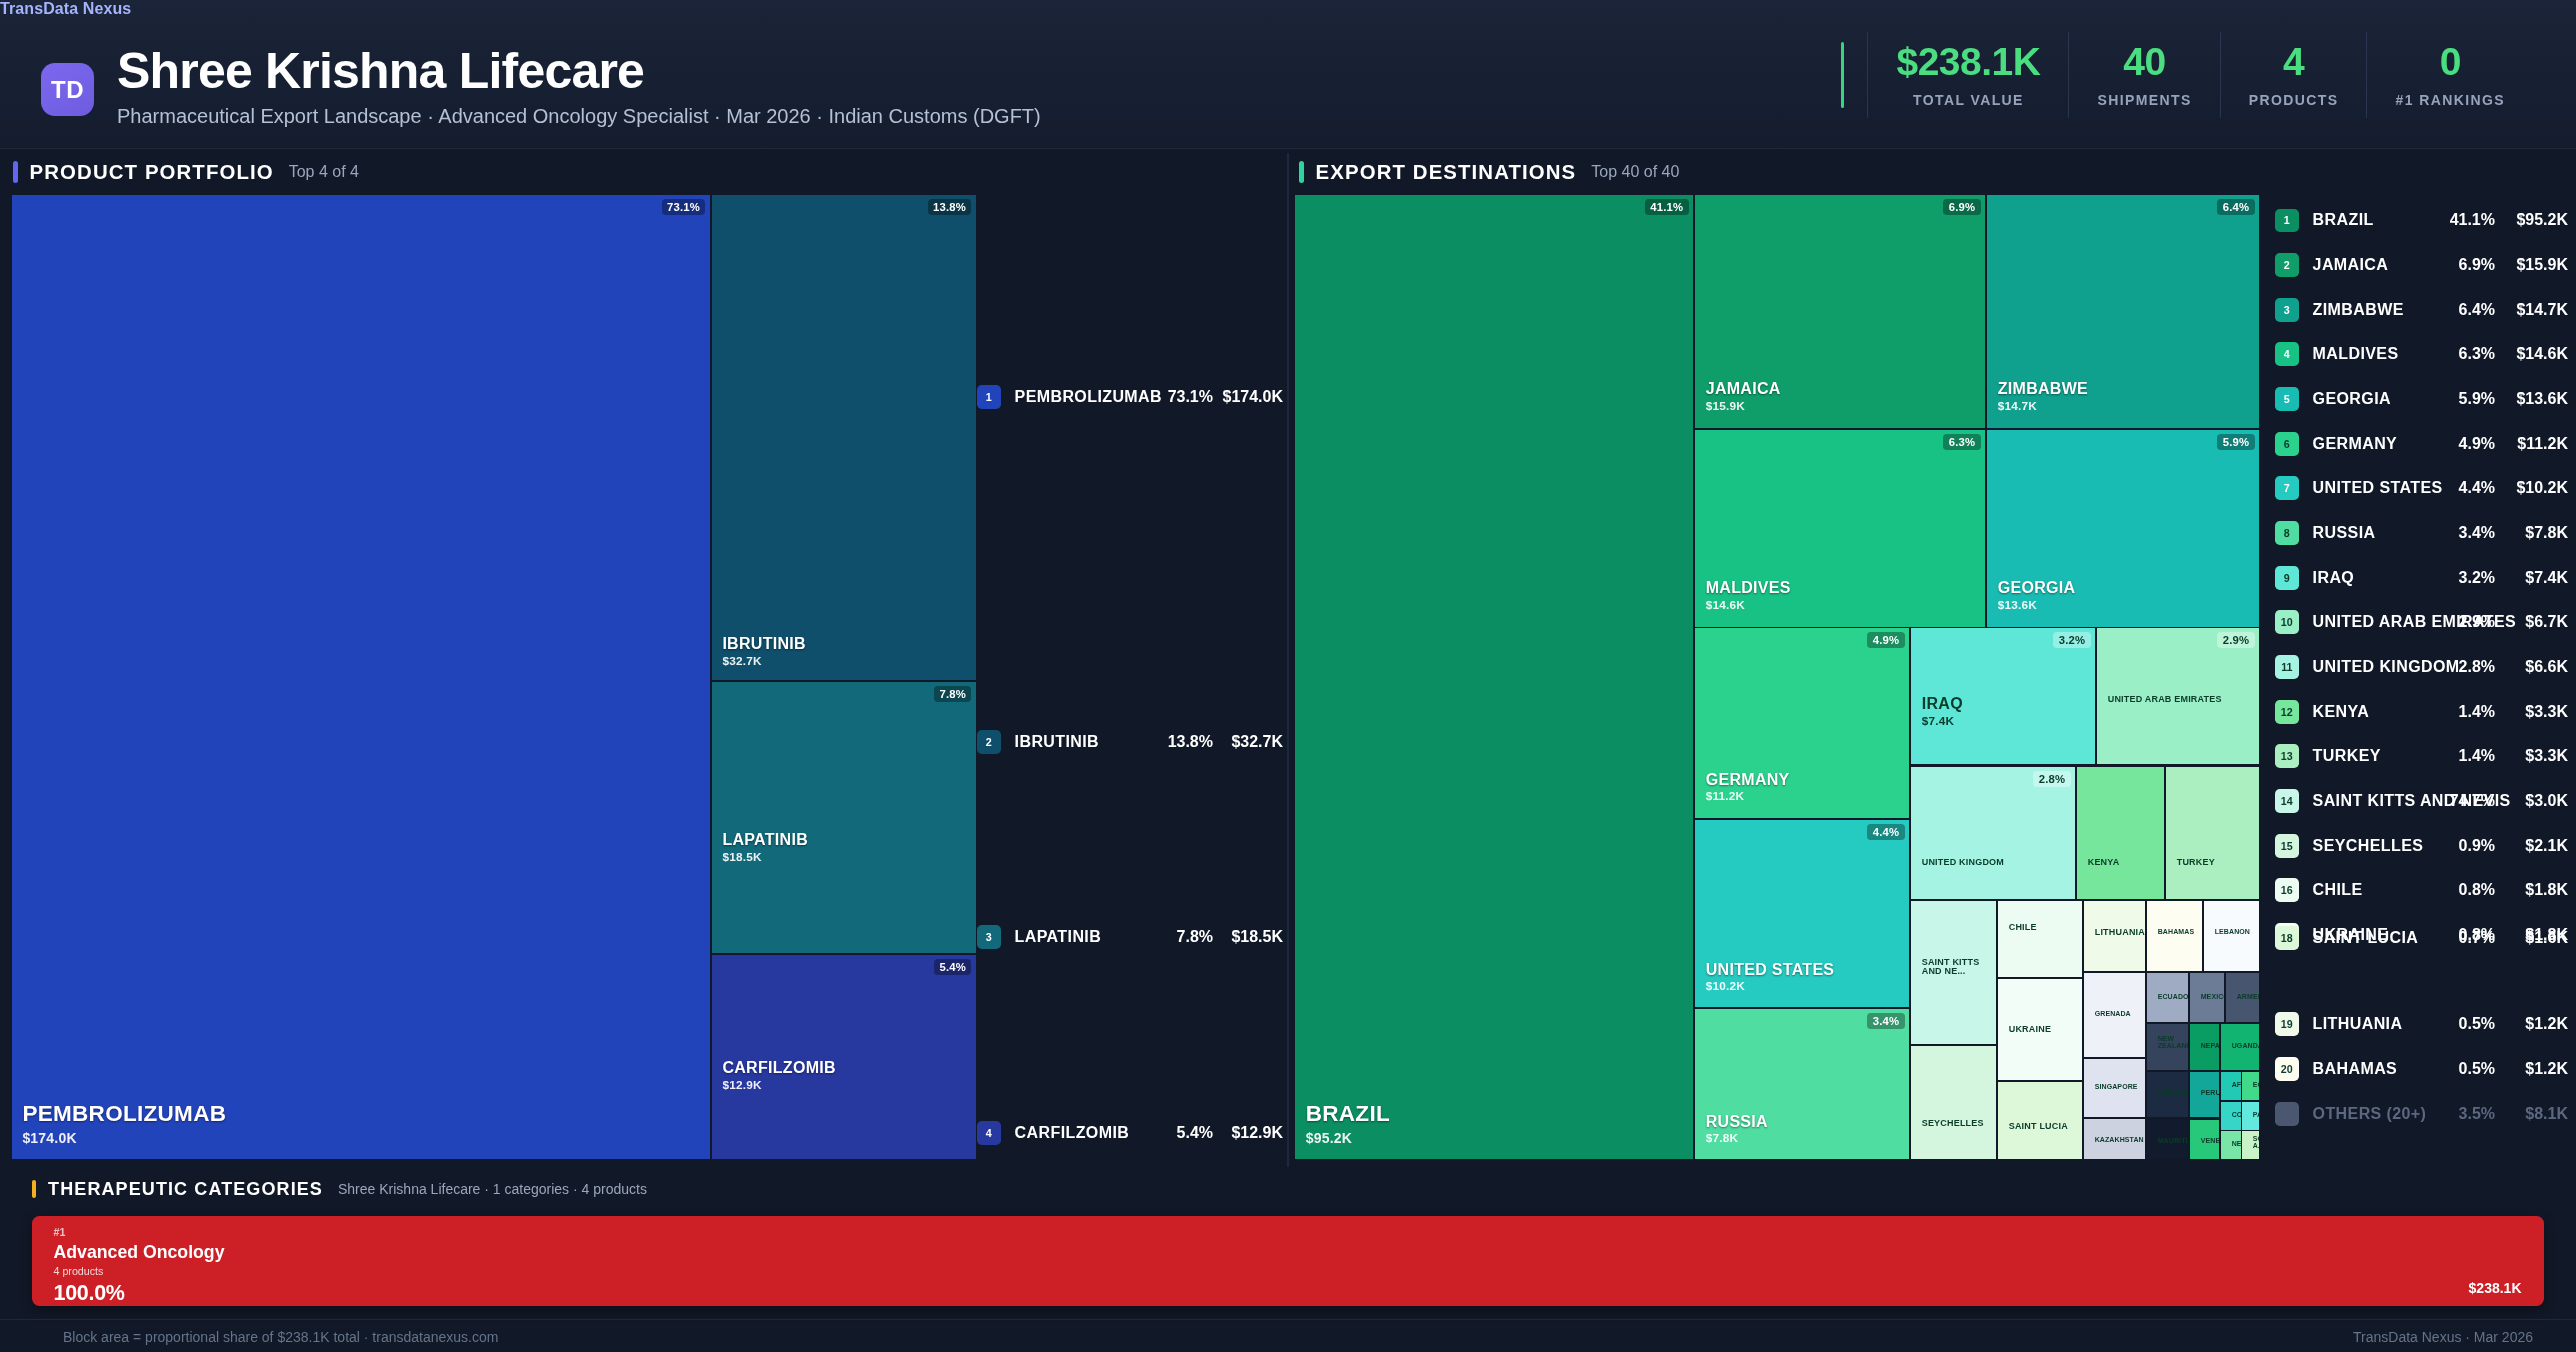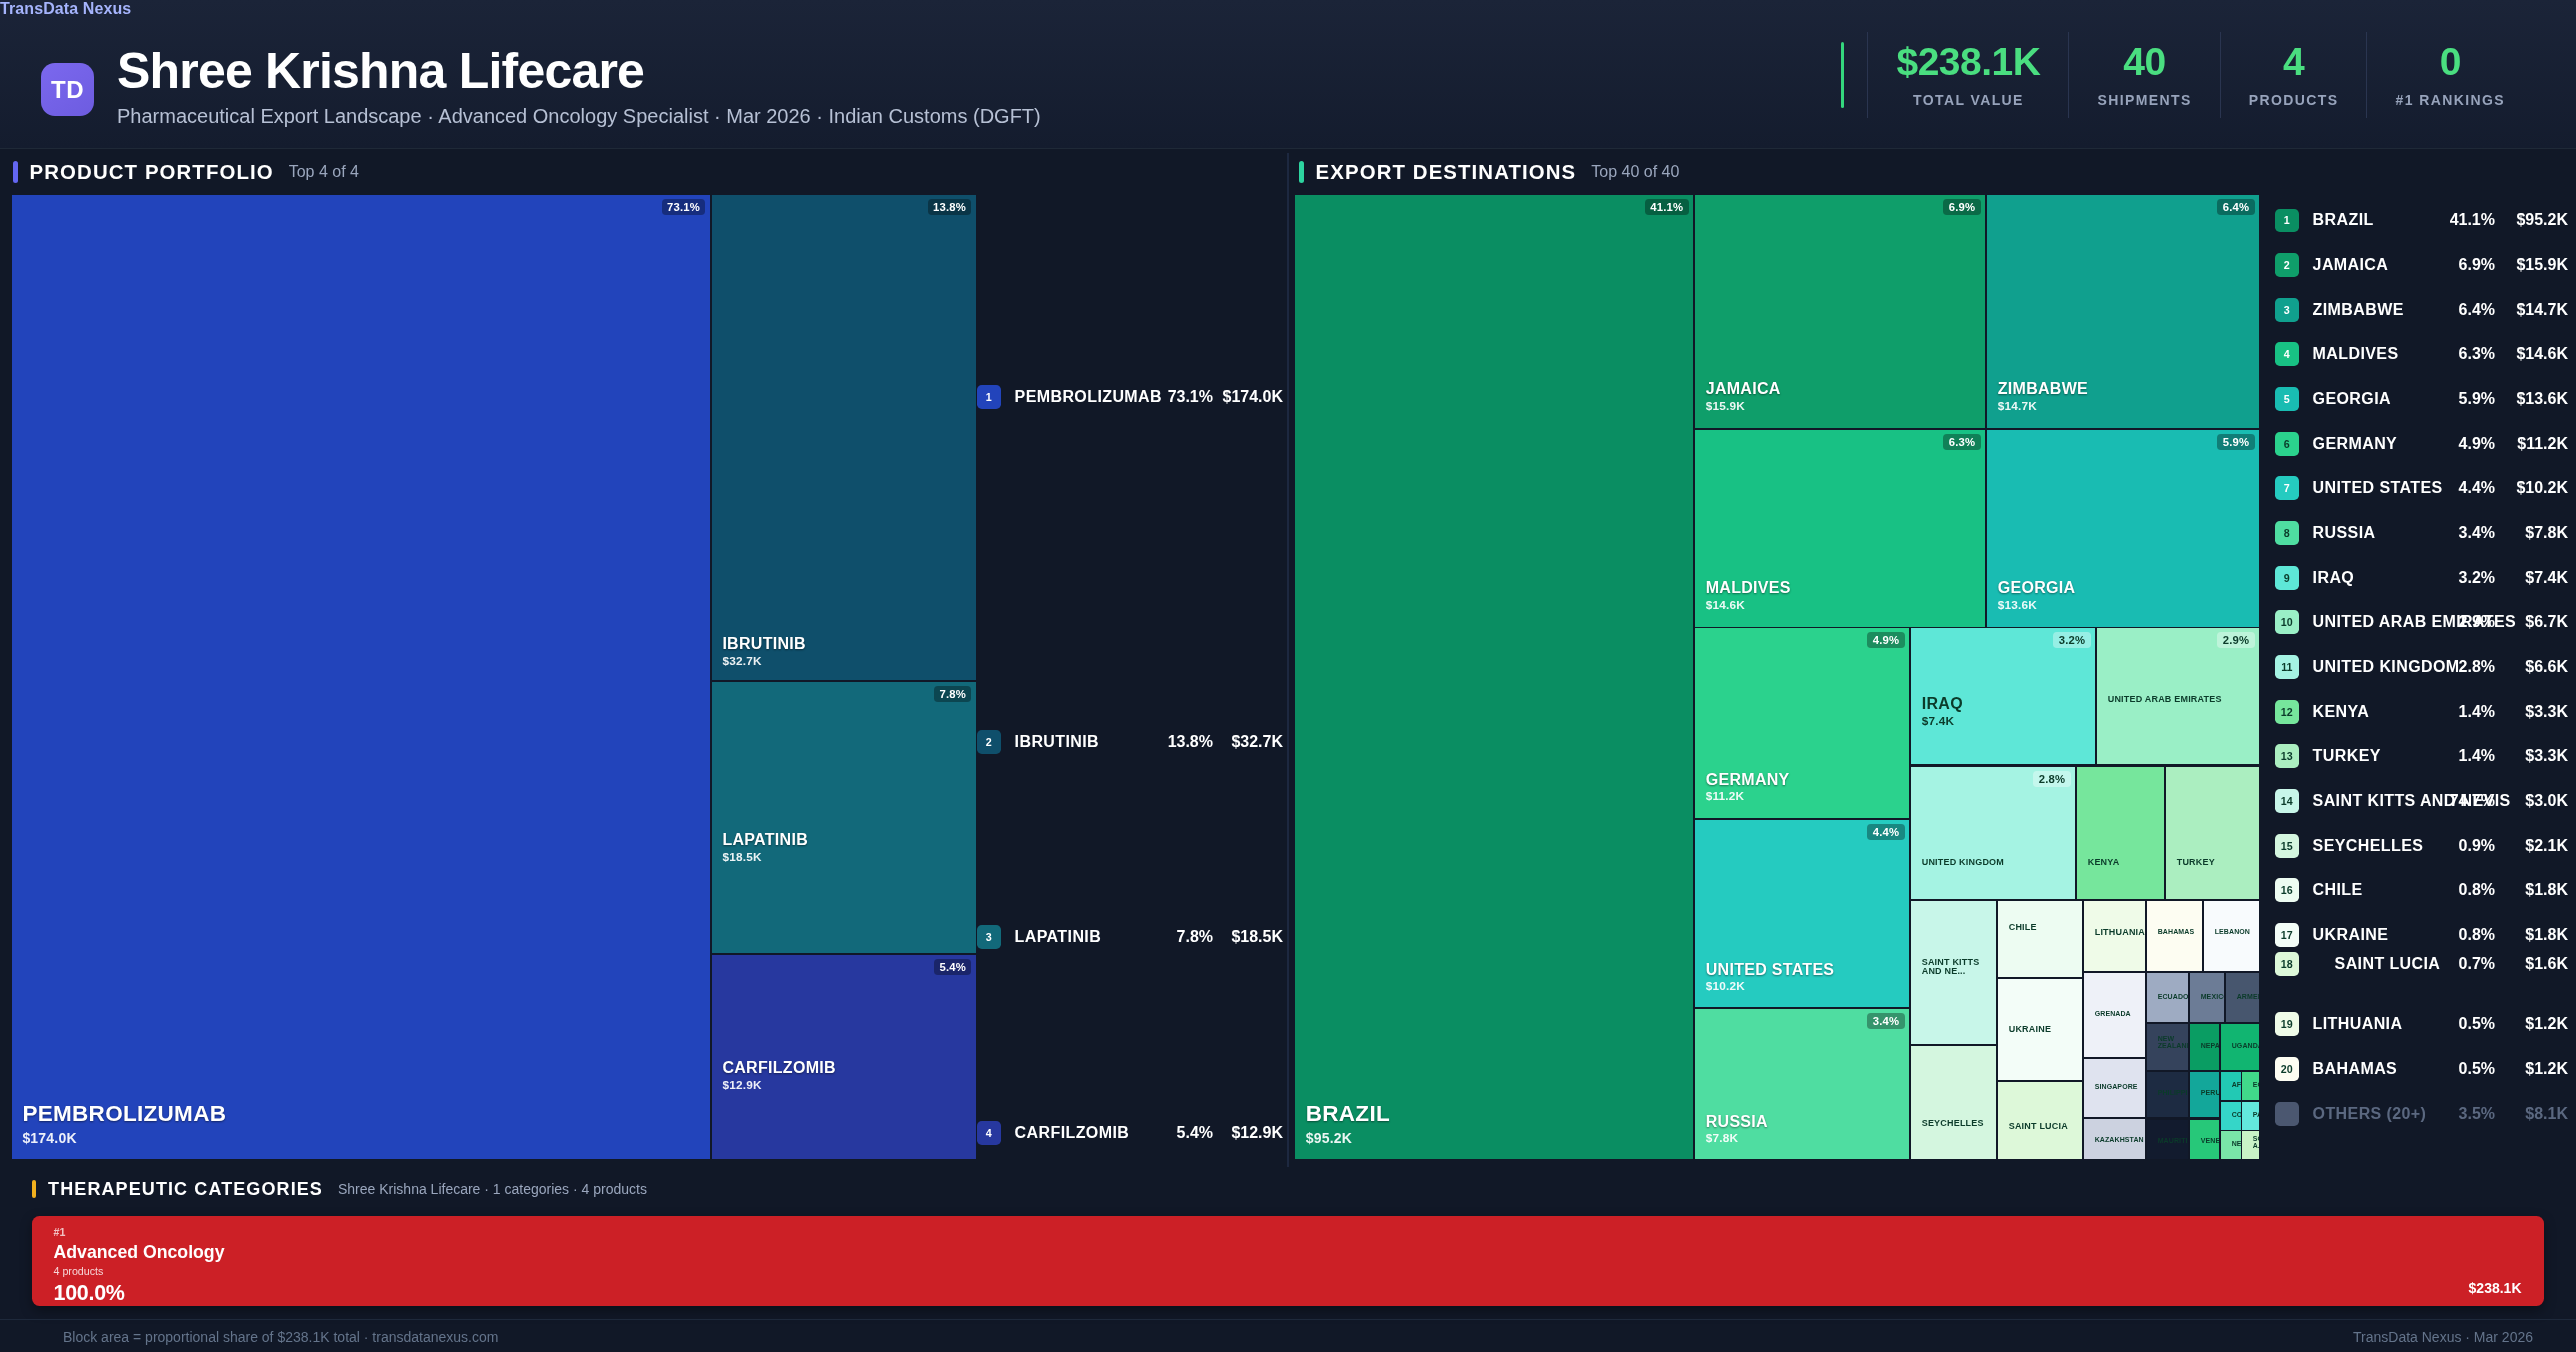--- a/index.html
+++ b/index.html
@@ -495,21 +495,21 @@
       <div class="rank-name">CHILE</div>
       <div class="rank-pct" style="left:161px;width:59px;">0.8%</div>
       <div class="rank-val" style="left:223px;width:70px;">$1.8K</div>
     </div>
     <div class="rank-row" style="top: 729px;">
       <div class="rank-badge dk" style="background:#f3fdf8">17</div>
       <div class="rank-name">UKRAINE</div>
       <div class="rank-pct" style="left:161px;width:59px;">0.8%</div>
       <div class="rank-val" style="left:223px;width:70px;">$1.8K</div>
     </div>
-    <div class="rank-row" style="top: 758px; gap: 22px;">
+    <div class="rank-row" style="top: 732px;">
       <div class="rank-badge dk" style="background:#ddf8d9">18</div>
       <div class="rank-name">SAINT LUCIA</div>
       <div class="rank-pct" style="left:161px;width:59px;">0.7%</div>
       <div class="rank-val" style="left:223px;width:70px;">$1.6K</div>
     </div>
     <div class="rank-row" style="top: 818px;">
       <div class="rank-badge dk" style="background:#effbe8">19</div>
       <div class="rank-name">LITHUANIA</div>
       <div class="rank-pct" style="left:161px;width:59px;">0.5%</div>
       <div class="rank-val" style="left:223px;width:70px;">$1.2K</div>

